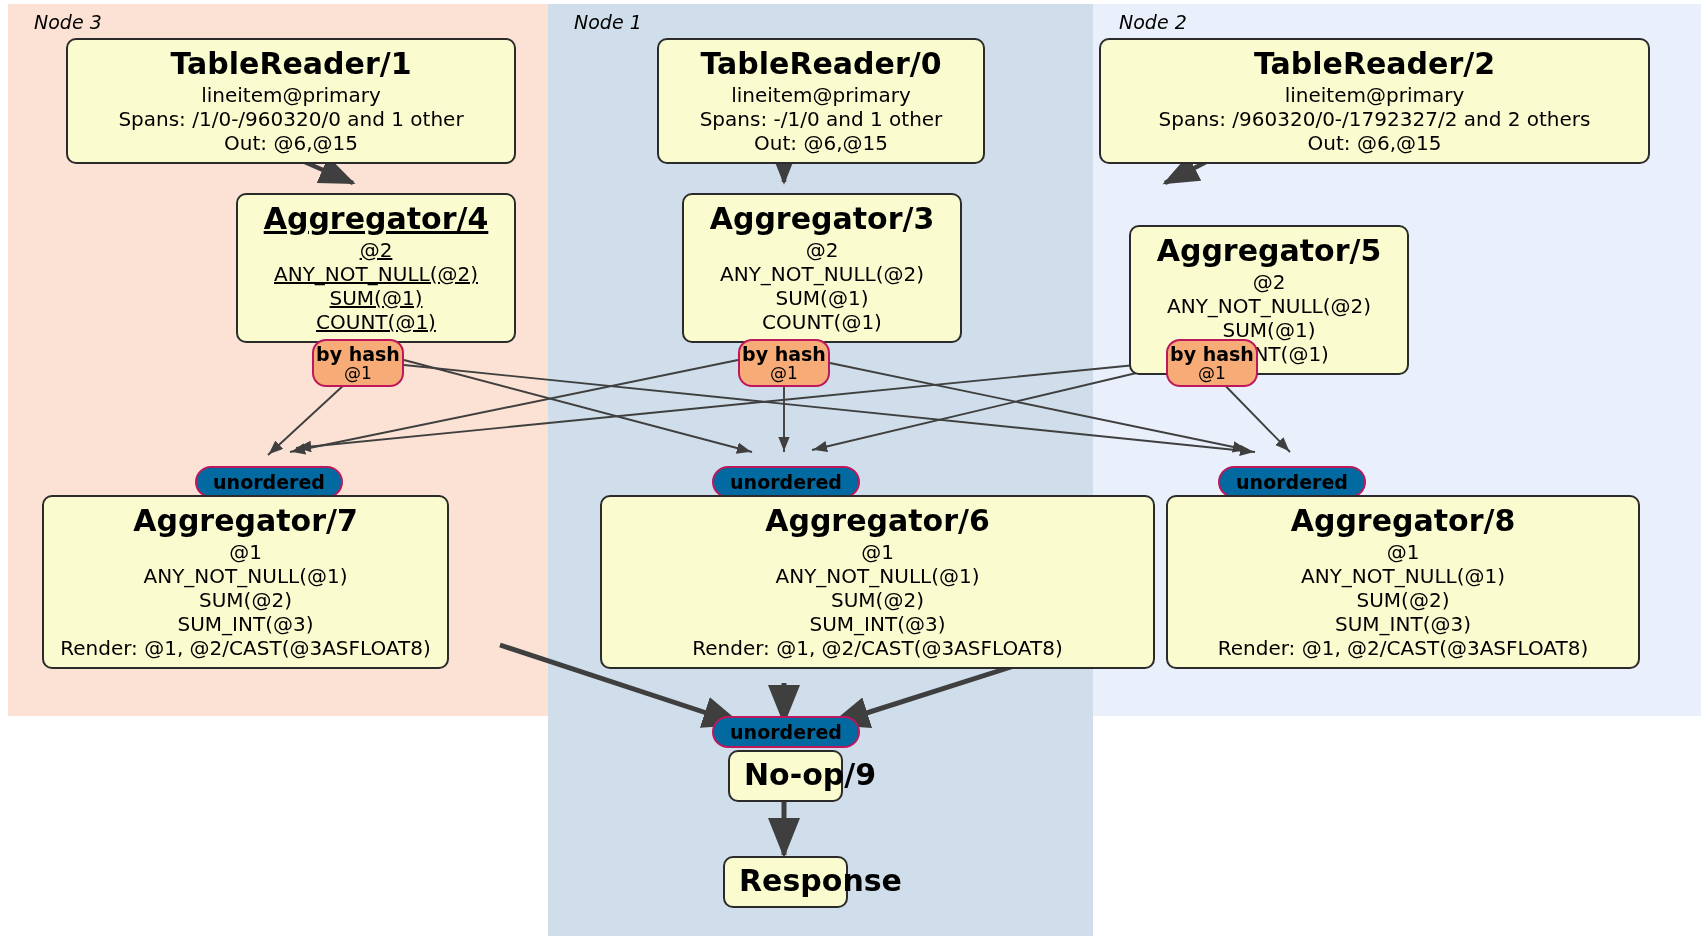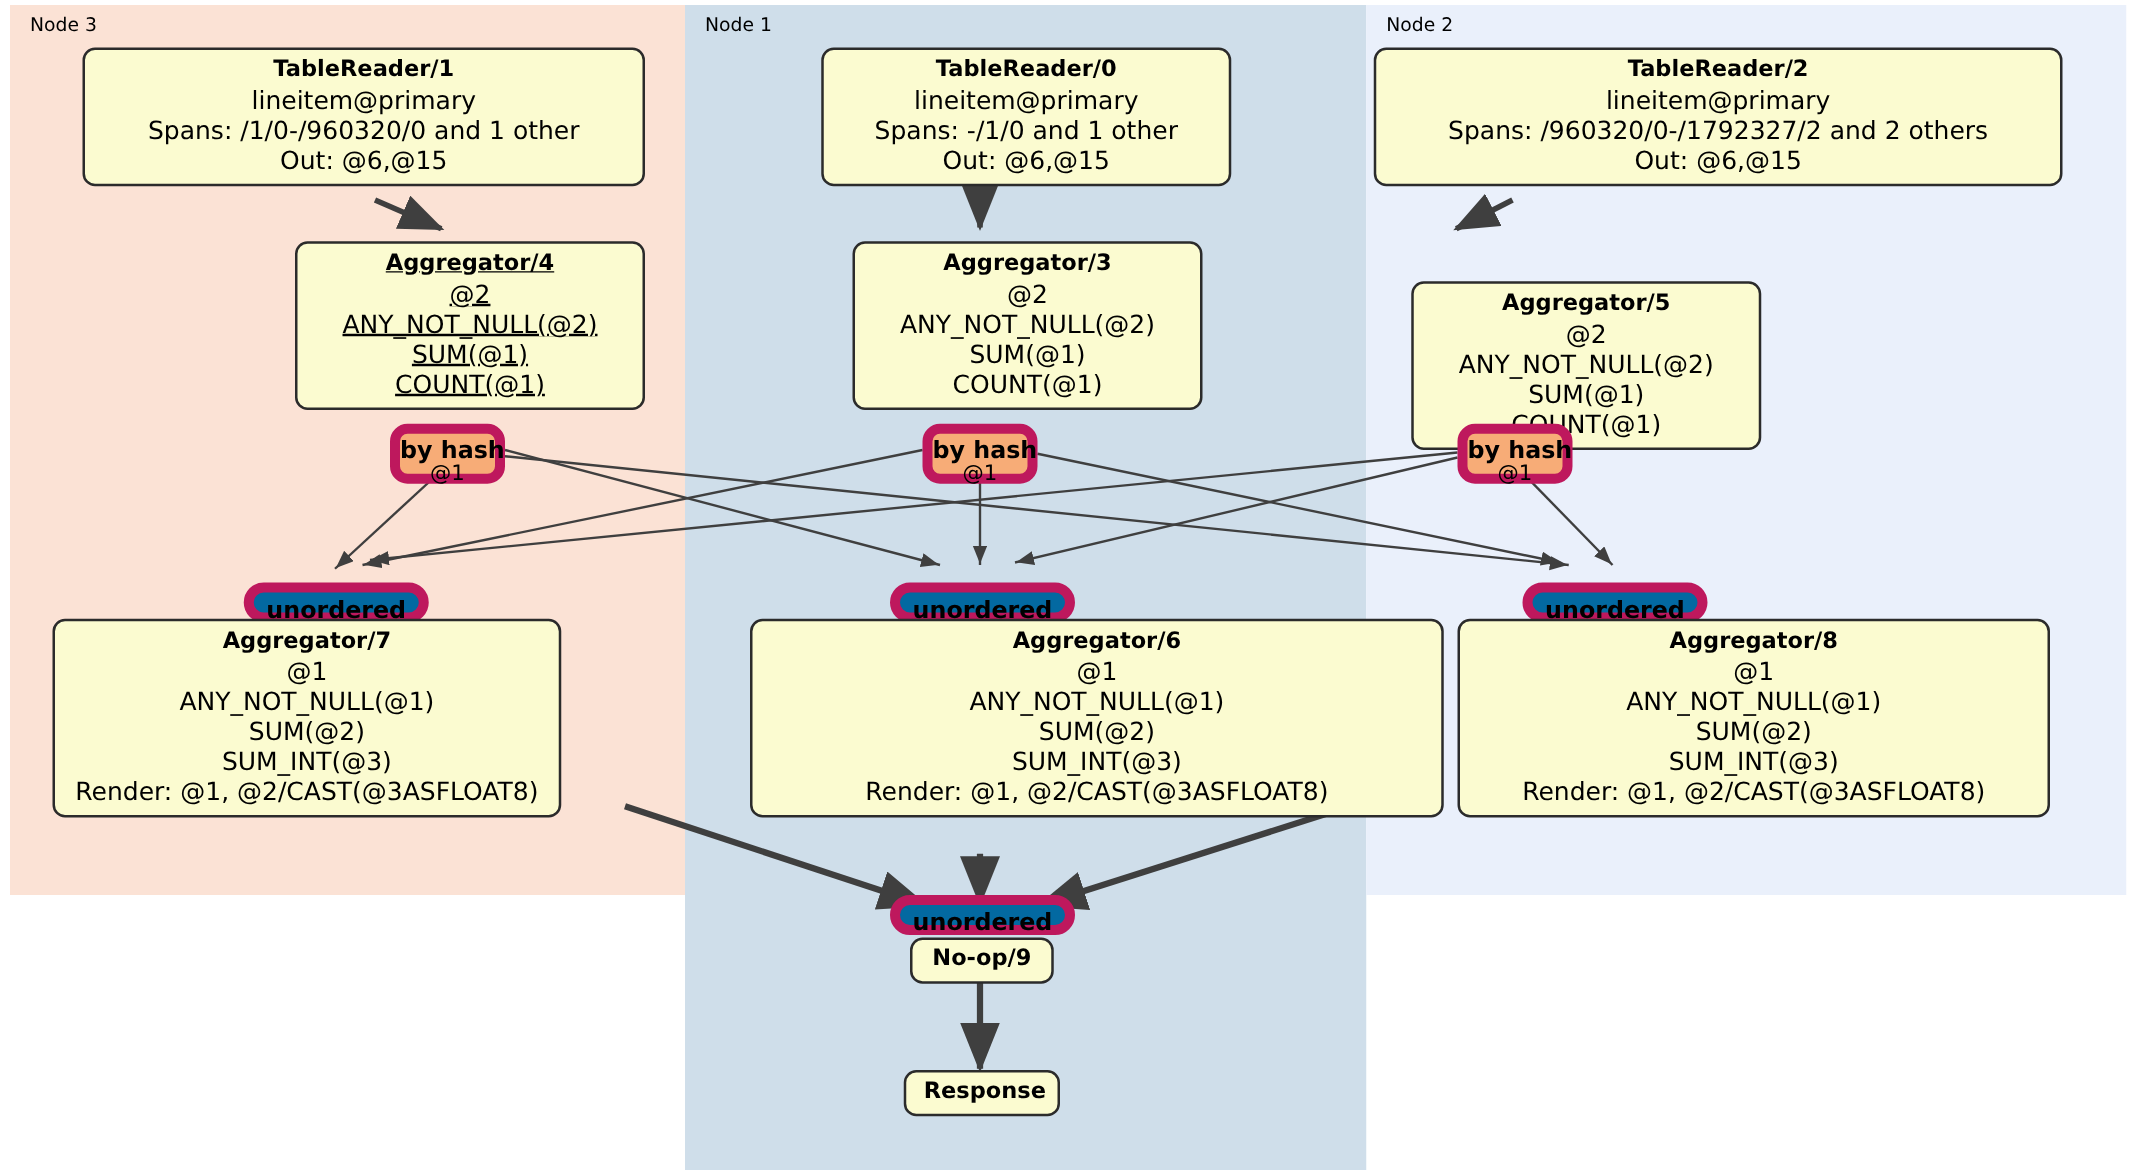--- a/index.html
+++ b/index.html
@@ -16,25 +16,26 @@
     overflow: hidden;
   }
   
   .panel {
     position: absolute;
     box-sizing: border-box;
   }
   .panel-label {
     position: absolute;
     top: 8px;
-    left: 16px;
-    font-size: 15px;
+    left: 26px;
+    font-size: 19px;
     color: #000;
     line-height: 1.1;
     white-space: nowrap;
+    font-style: italic;
   }
   
   #edges {
     position: absolute;
     left: 0;
     top: 0;
     width: 1708px;
     height: 940px;
     pointer-events: none;
   }
@@ -47,34 +48,34 @@
     border-radius: 10px;
     text-align: center;
     padding: 5px 10px 7px 10px;
     color: #000;
     font-size: 20px;
     line-height: 1.21;
     white-space: nowrap;
   }
   .proc .ttl {
     font-weight: bold;
-    font-size: 18px;
+    font-size: 30px;
     line-height: 1.25;
   }
   .proc .ln {
     font-size: 20px;
   }
   .proc.small {
     padding: 4px 14px 6px 14px;
   }
   
   .pill {
     position: absolute;
     box-sizing: border-box;
-    border: 8px solid #be185d;
+    border: 2px solid #be185d;
     border-radius: 13px;
     text-align: center;
     color: #000;
     line-height: 1.1;
     white-space: nowrap;
     padding-top: 3px;
   }
   .pill.hash {
     background: #f7ac77;
     border-radius: 14px;

